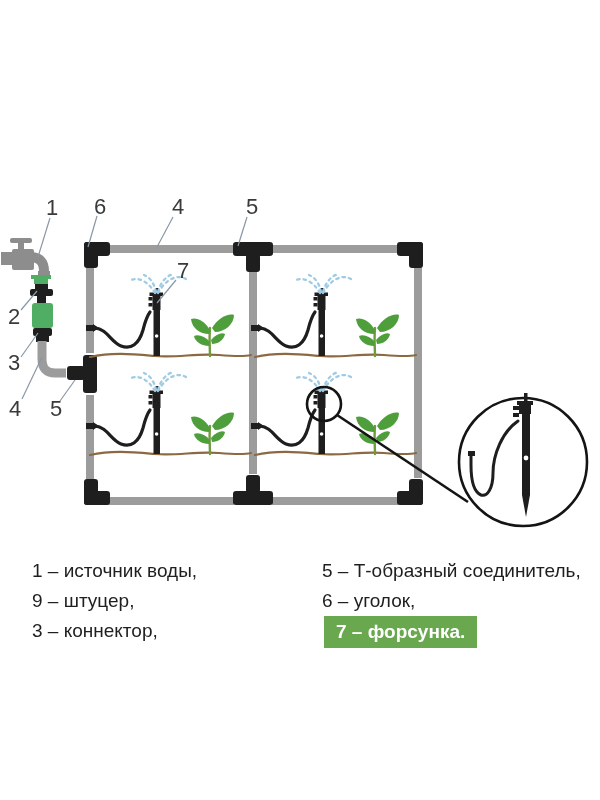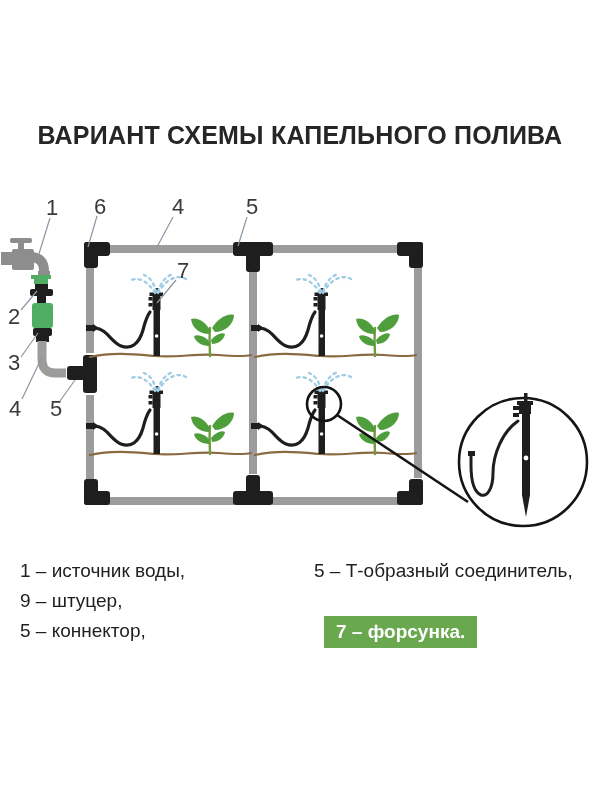--- a/index.html
+++ b/index.html
@@ -19,32 +19,31 @@
   .stem{stroke:var(--stem-green);fill:none;stroke-width:2.4;stroke-linecap:round;}
   .ground{stroke:var(--ground-brown);fill:none;stroke-width:2.2;stroke-linecap:round;}
   .spray{stroke:var(--spray-blue);fill:none;stroke-width:2.3;stroke-dasharray:2.5 4;stroke-linecap:round;}
   .tube{stroke:var(--connector);fill:none;stroke-width:3.2;stroke-linecap:round;}
   .tube-thick{stroke:var(--connector);fill:none;stroke-width:3;stroke-linecap:round;}
   .leader{stroke:var(--leader);stroke-width:1.2;fill:none;}
   .annot{stroke:#141414;stroke-width:2.6;fill:none;}
   .num{font-family:"Liberation Sans",sans-serif;font-size:22px;fill:var(--label);text-anchor:middle;}
   .legend{position:absolute;font-size:19px;color:var(--text);}
   .legend .row{height:30px;line-height:30px;white-space:nowrap;}
-  .legend-left{left:20px;top:556px;}
-  .legend-right{left:314px;top:556px;}
+  .legend-left{left:32px;top:556px;}
+  .legend-right{left:322px;top:556px;}
   .hl{position:absolute;left:324px;top:616px;height:32px;line-height:32px;
       padding:0 12px;border-radius:0;background:var(--highlight-green);
       color:#ffffff;font-size:19px;font-weight:600;white-space:nowrap;}
 </style>
 </head>
 <body>
 
 <div class="stage">
 
-  <div class="title">ВАРИАНТ СХЕМЫ КАПЕЛЬНОГО ПОЛИВА</div>
 
   <svg width="600" height="548" viewBox="0 0 600 548">
 
     <defs>
 
       <g id="cell">
         <path class="ground" d="M -67,1 C -45,-4 -25,-2 -2,0 C 20,2 40,-3 62,-1 C 74,0 86,1 94,-1"></path>
 
         <rect class="conn" x="-71" y="-31" width="7" height="6"></rect>
         <polygon class="conn" points="-64,-32 -58,-28 -64,-24"></polygon>
@@ -183,20 +182,21 @@
         <circle cx="526" cy="458" r="2.4" fill="#ffffff"></circle>
         <path class="tube-thick" d="M 518,421 C 502,432 493,455 493,473 C 493,489 487,497 481,495 C 474,492 471,480 471,465 L 471,456"></path>
         <rect class="conn" x="468" y="451" width="7" height="5"></rect>
       </g>
     </g>
   </svg>
 
   <div class="legend legend-left">
     <div class="row">1 – источник воды,</div>
     <div class="row">9 – штуцер,</div>
-    <div class="row">5 – коннектор,</div>
+    <div class="row">3 – коннектор,</div>
   </div>
   <div class="legend legend-right">
     <div class="row">5 – Т-образный соединитель,</div>
+    <div class="row">6 – уголок,</div>
   </div>
   <div class="hl">7 – форсунка.</div>
 
 </div>
 
 </body></html>

